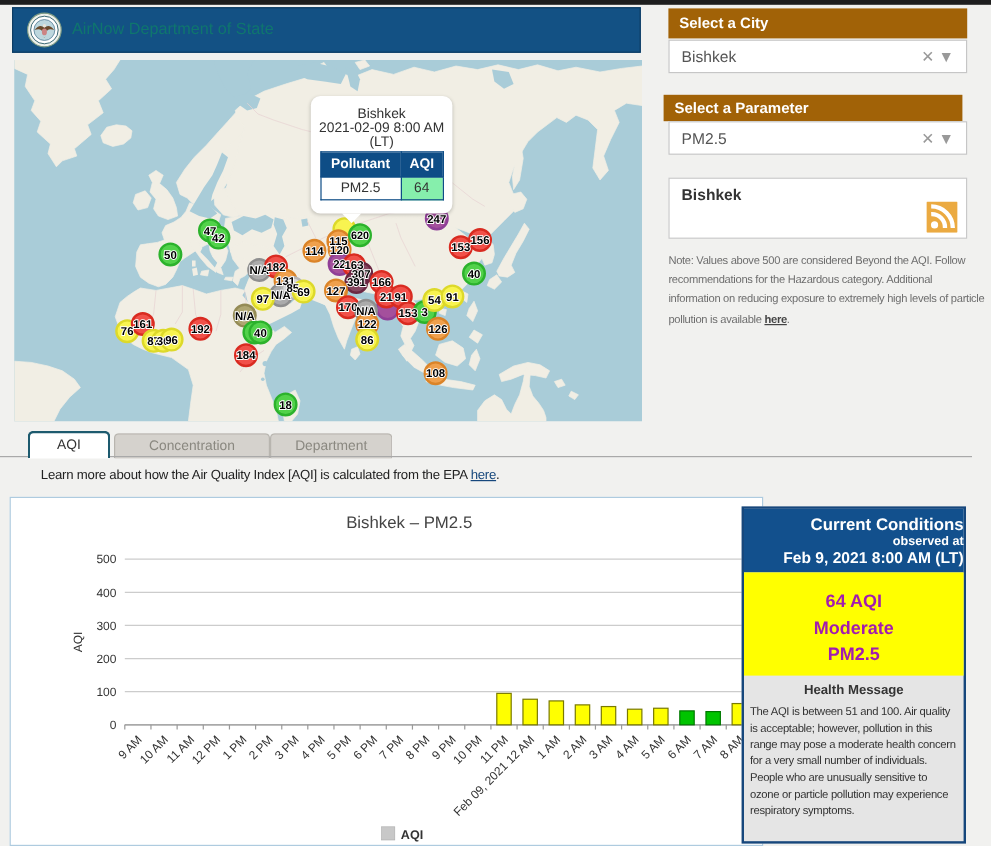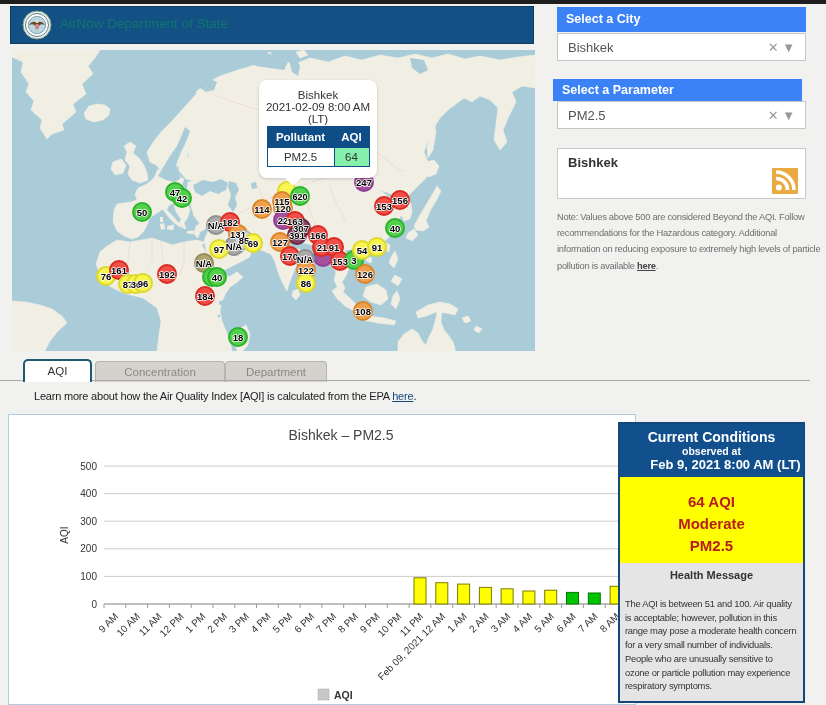--- a/index.html
+++ b/index.html
@@ -3,33 +3,33 @@
 <meta charset="utf-8">
 <style>
   html,body{margin:0;padding:0;}
   body{width:826px;height:705px;position:relative;background:#f1f1ef;
        font-family:"Liberation Sans", sans-serif;overflow:hidden;}
   .abs{position:absolute;}
   .topstrip{left:0;top:0;width:826px;height:4px;background:#1e1e1e;}
   .hdrbar{left:10px;top:6px;width:524px;height:38px;background:#135184;border:1px solid #0d3c63;box-sizing:border-box;}
   .hdrtitle{left:60px;top:16px;color:#0f766e;font-size:13.5px;}
   .mapbox{left:12px;top:50px;width:523px;height:301px;background:#a9ccd8;}
-  .selhdr{width:249px;background:#3b82f6;color:#fff;font-weight:bold;font-size:12.5px;padding-left:9px;box-sizing:border-box;}
+  .selhdr{width:249px;background:#a16207;color:#fff;font-weight:bold;font-size:12.5px;padding-left:9px;box-sizing:border-box;}
   .ddl{left:557px;width:249px;background:#fff;border:1px solid #c6c6c6;font-size:13px;color:#555;padding-left:10px;box-sizing:border-box;}
   .ddicons{position:absolute;right:10px;top:0;color:#999;font-size:13px;}
   .rssbox{left:557px;top:148px;width:247px;height:49px;background:#fff;border:1px solid #c9c9c9;}
   .note{left:557px;top:209px;width:270px;font-size:9.3px;color:#6e6e6e;line-height:16.2px;letter-spacing:-0.25px;}
   .tab{top:361px;height:20px;background:#d5d2cd;border:1px solid #b8b5af;border-bottom:none;border-radius:4px 4px 0 0;color:#8a8880;font-size:11.5px;text-align:center;line-height:20px;}
   .tabline{left:0;top:380px;width:810px;height:1px;background:#a9a9a9;}
   .tabactive{left:23px;top:359px;width:69px;height:23px;background:#fff;border:2px solid #1d5a6e;border-bottom:none;border-radius:5px 5px 0 0;color:#333;font-size:11.5px;text-align:center;line-height:21px;box-sizing:border-box;z-index:3;}
   .learn{left:10px;top:390px;font-size:11px;letter-spacing:-0.2px;color:#222;padding-left:24px;}
   .chartbox{left:8px;top:414px;width:598px;height:289px;background:#fff;border:1px solid #aecbdf;padding-left:28px;}
   .ccpanel{left:618px;top:422px;width:187px;height:281px;border:2px solid #16477c;box-sizing:border-box;background:#e5e5e5;}
-  .cchdr{width:100%;height:53px;background:#12508d;color:#fff;text-align:center;}
-  .ccyellow{width:100%;height:86px;background:#ffff00;color:#b91c1c;text-align:center;font-weight:bold;font-size:15px;line-height:22px;}
+  .cchdr{width:100%;height:53px;background:#12508d;color:#fff;text-align:right;}
+  .ccyellow{width:100%;height:86px;background:#ffff00;color:#a21caf;text-align:center;font-weight:bold;font-size:15px;line-height:22px;}
   .ccgray{padding:6px 5px 0 5px;color:#333;}
   .tooltip{left:259px;top:80px;width:118px;height:98px;background:#fff;border-radius:8px;box-shadow:0 1px 3px rgba(0,0,0,.18);z-index:5;font-size:11.5px;color:#333;text-align:center;}
   .tooltip:after{content:"";position:absolute;left:26px;top:98px;border:8px solid transparent;border-top-color:#fff;}
   table.tt{border-collapse:collapse;margin:1px auto 0 auto;border:1px solid #0e4d86;}
   table.tt th{background:#0e4d86;color:#fff;font-size:11.5px;font-weight:bold;border:1px solid #0e4d86;height:18px;}
   table.tt td{font-size:11.5px;border:1px solid #0e4d86;text-align:center;}
 </style>
 </head>
 <body>
 <div class="abs topstrip"></div>
@@ -359,21 +359,21 @@
 </div>
 
 <div class="abs ccpanel">
   <div class="cchdr">
     <div style="font-size:14px;font-weight:bold;padding-top:5px;">Current Conditions</div>
     <div style="font-size:10.5px;font-weight:bold;">observed at</div>
     <div style="font-size:13px;font-weight:bold;margin-left:28px;">Feb 9, 2021 8:00 AM (LT)</div>
   </div>
   <div class="ccyellow" style="padding-top:14px;box-sizing:border-box;">64 AQI<br>Moderate<br>PM2.5</div>
   <div class="ccgray">
-    <div style="text-align:center;font-weight:bold;font-size:11px;margin-bottom:16px;">Health Message</div>
+    <div style="text-align:center;font-weight:bold;font-size:11px;margin-bottom:5px;">Health Message</div>
     <div style="font-size:9.4px;letter-spacing:-0.25px;line-height:13.7px;">The AQI is between 51 and 100. Air quality<br>
 is acceptable; however, pollution in this<br>
 range may pose a moderate health concern<br>
 for a very small number of individuals.<br>
 People who are unusually sensitive to<br>
 ozone or particle pollution may experience<br>
 respiratory symptoms.</div>
   </div>
 </div>
 

